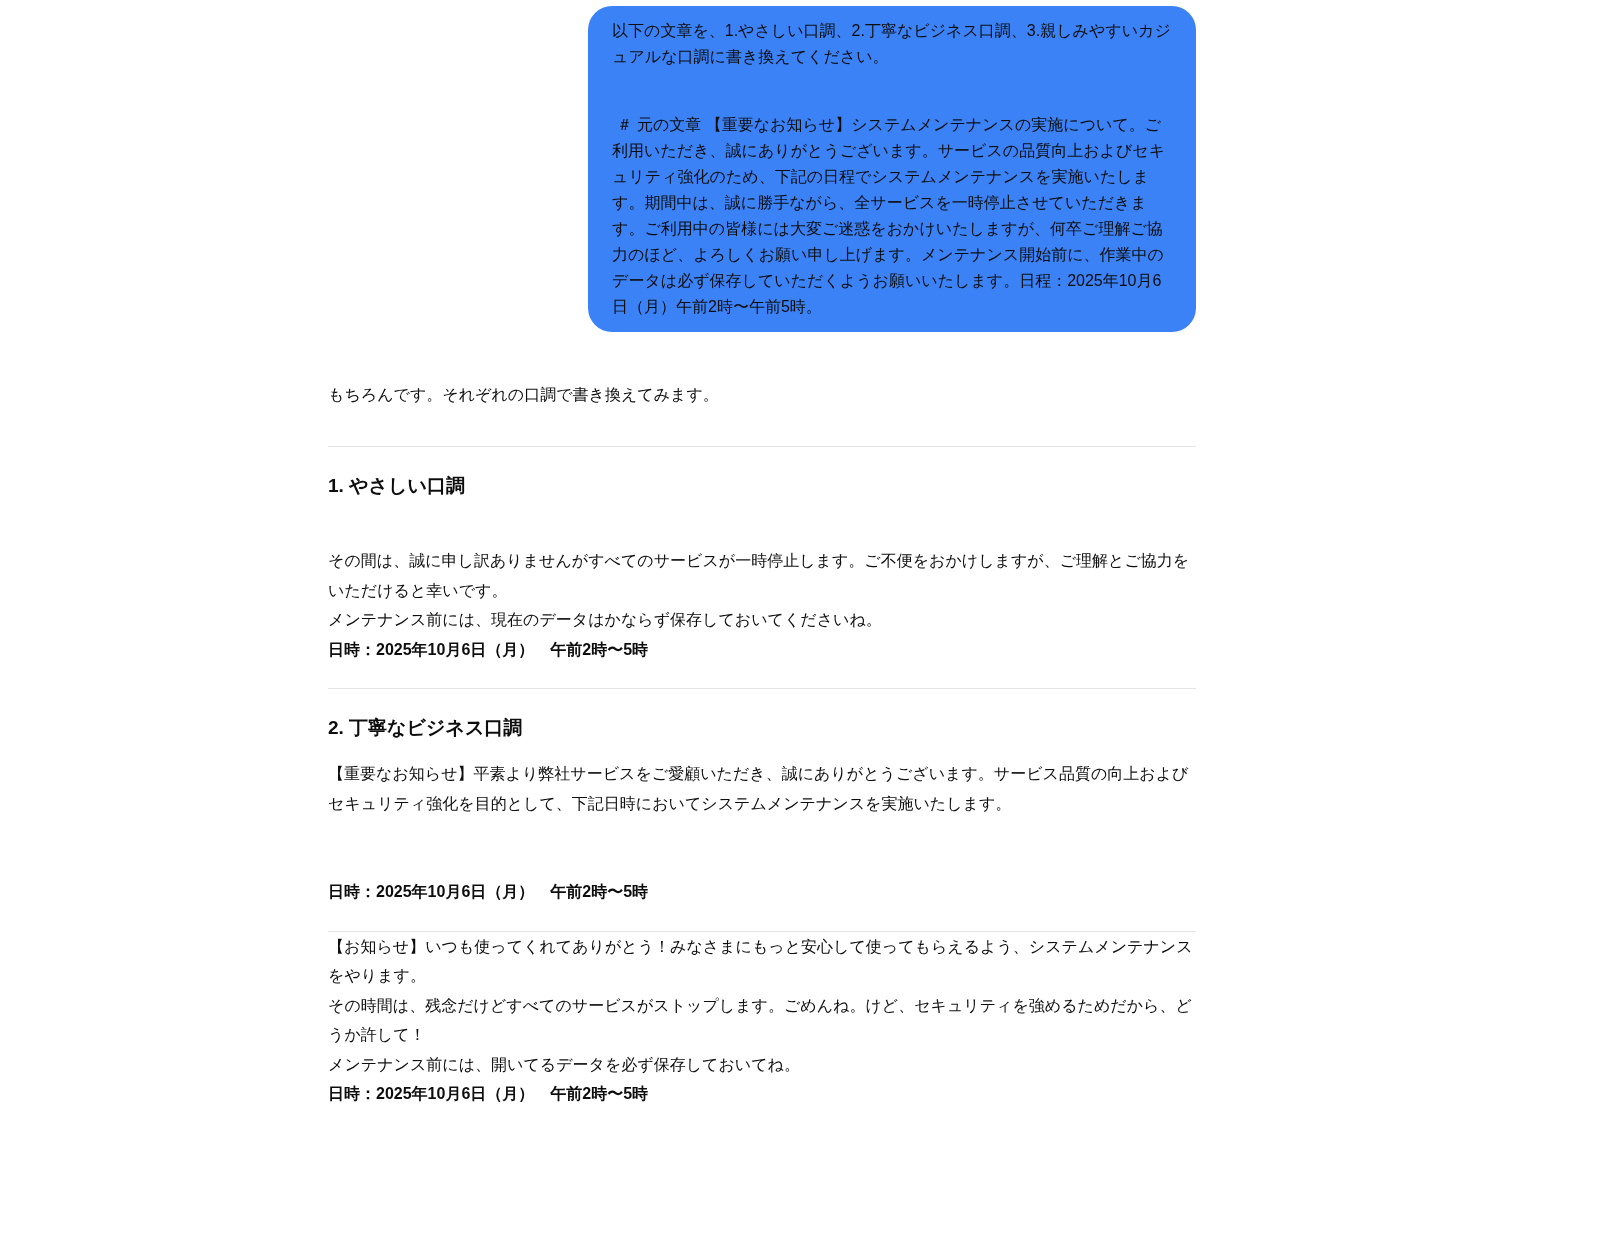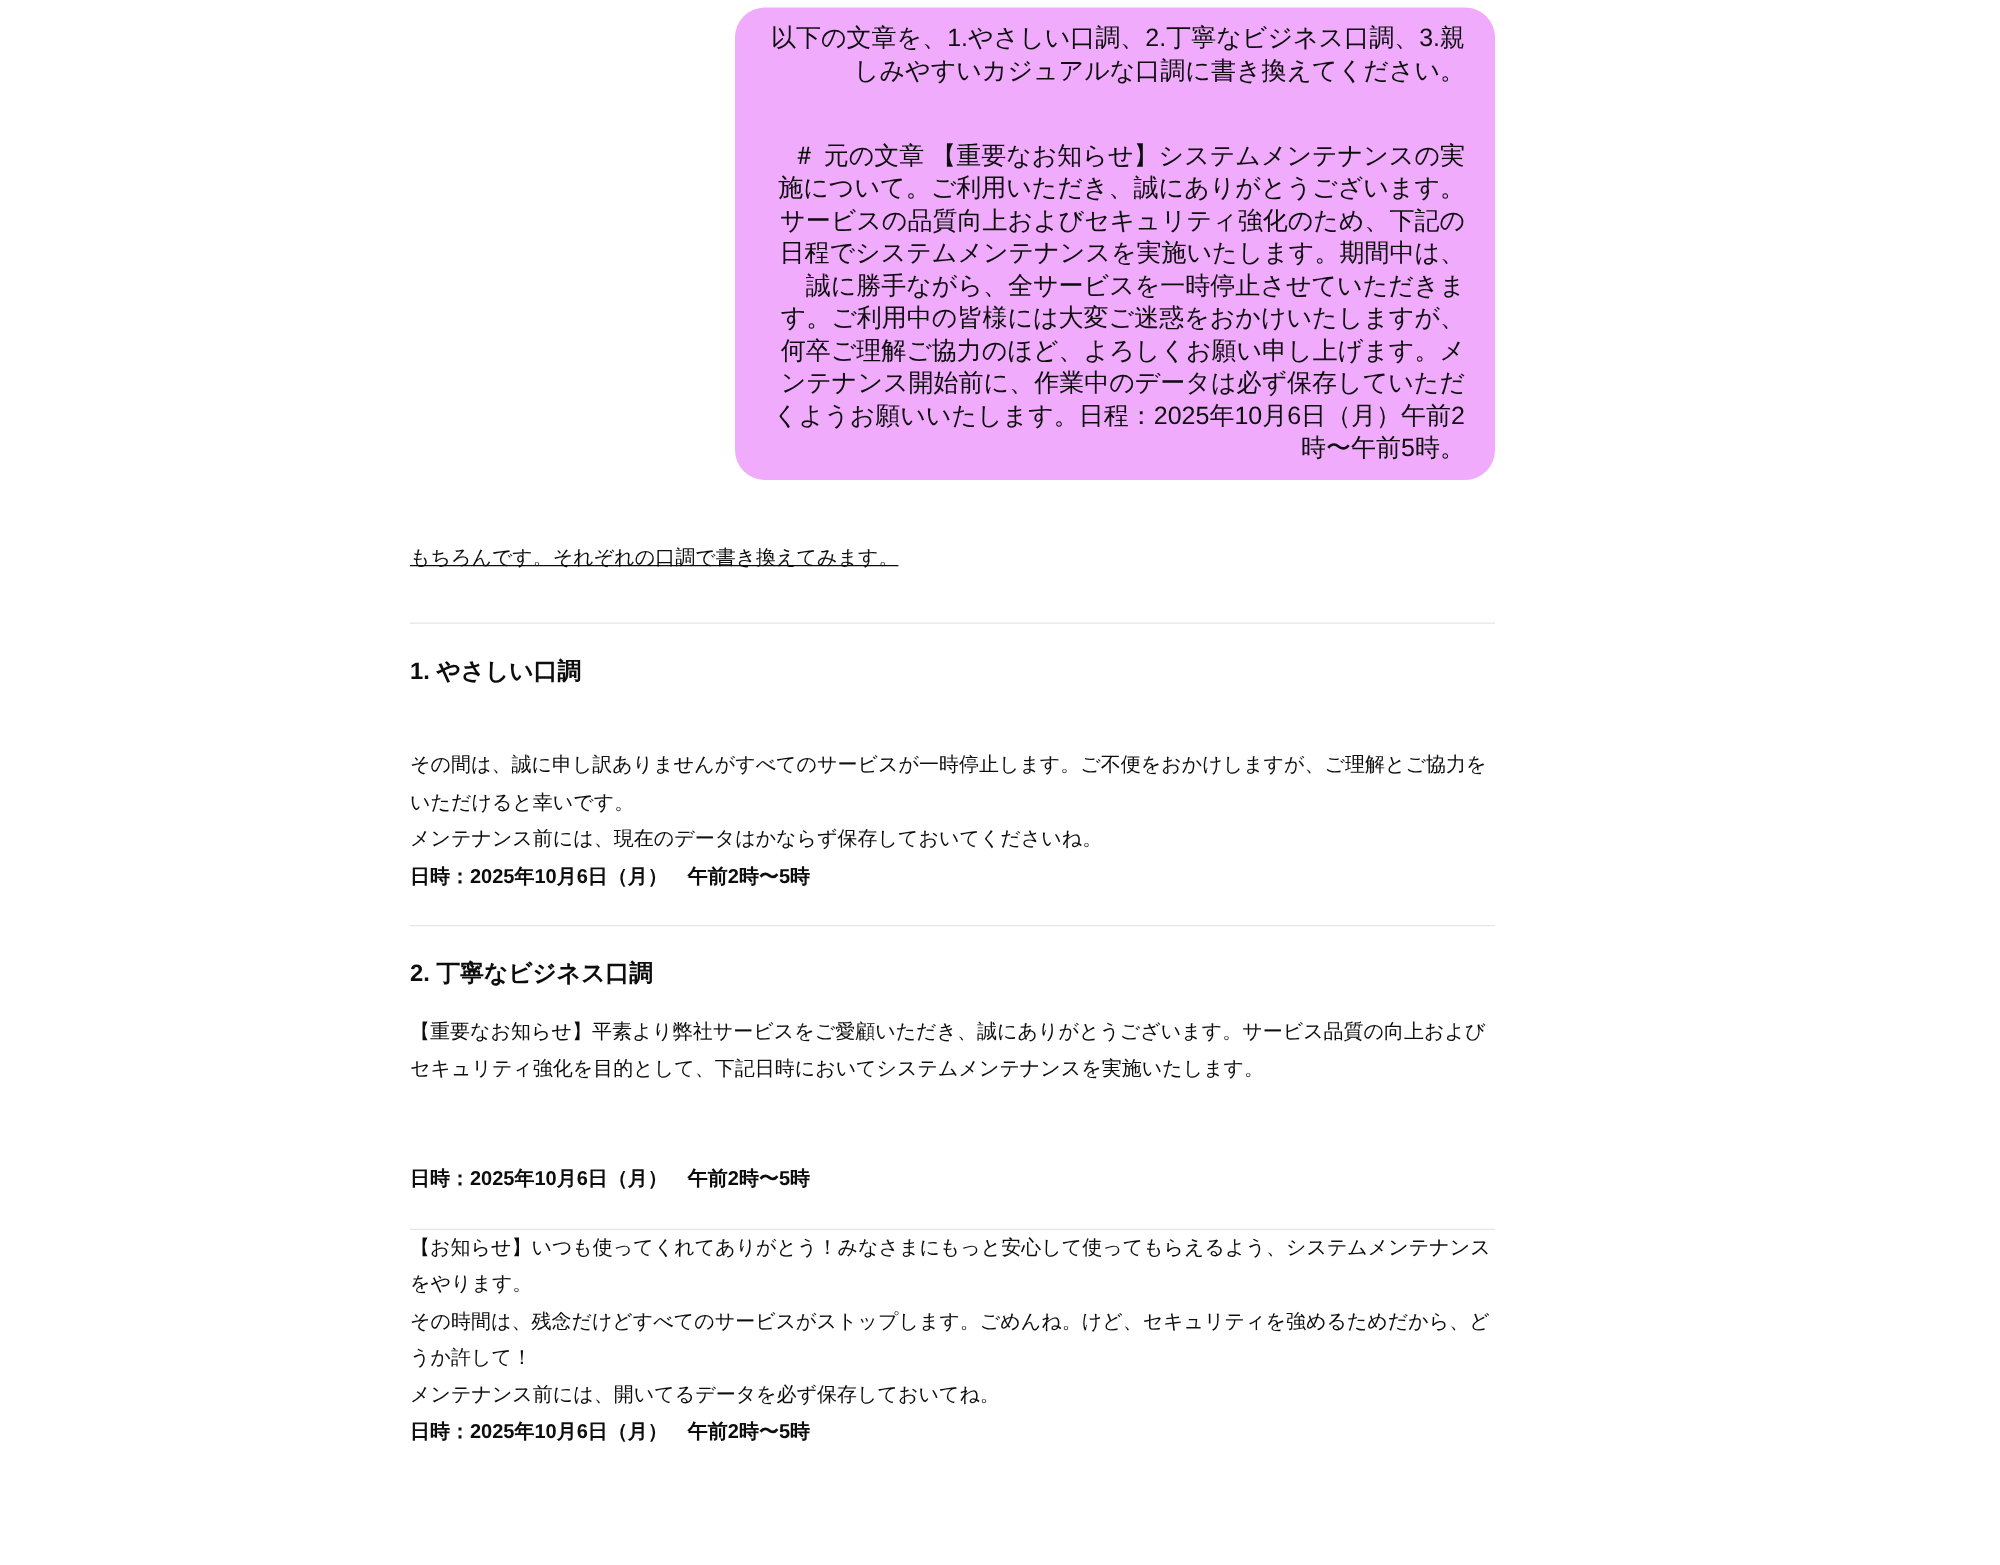--- a/index.html
+++ b/index.html
@@ -16,34 +16,33 @@
     width: 868px;
     margin: 0 0 0 328px;
     padding-top: 6px;
   }
   .user-row {
     display: flex;
     justify-content: flex-end;
   }
   .bubble {
     max-width: 608px;
-    background: #f0abfc;
+    background: #3b82f6;
     border-radius: 24px;
     padding: 12px 24px;
-    font-size: 20px;
+    font-size: 16px;
     line-height: 26px;
-    text-align: right;
   }
   .bubble p { margin: 0; white-space: pre-wrap; }
   .bubble p + p { margin-top: 42px; }
   .assistant {
     font-size: 16px;
     line-height: 29.5px;
   }
-  .intro { margin: 48px 0 36px; text-decoration: underline; }
+  .intro { margin: 48px 0 36px; }
   .divider {
     border: none;
     border-top: 1.5px solid #e5e5e5;
     margin: 0;
     height: 0;
   }
   .tone-heading {
     font-size: 19px;
     line-height: 26px;
     font-weight: 700;

